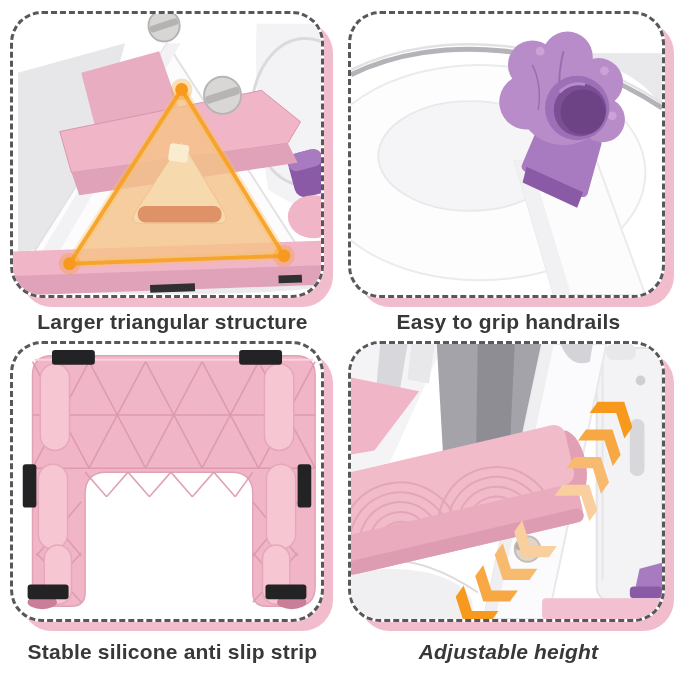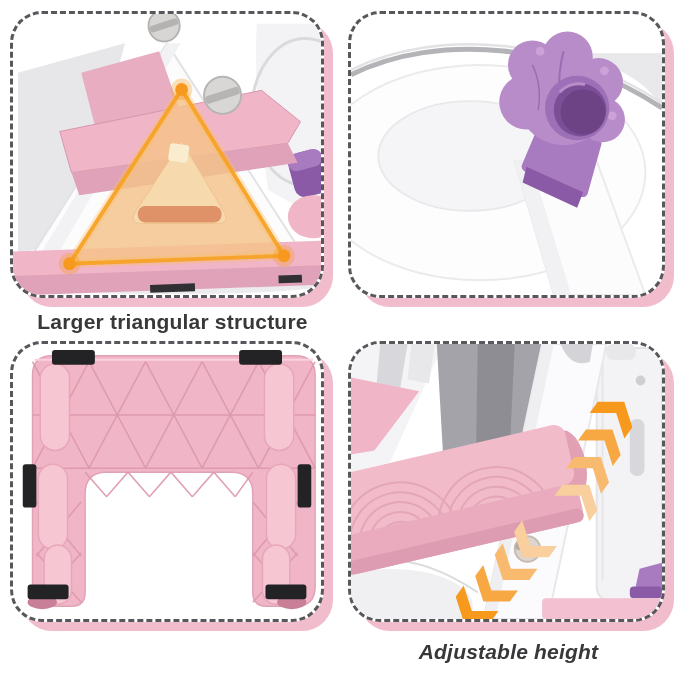--- a/index.html
+++ b/index.html
@@ -246,15 +246,17 @@
       <g>
         <use href="#chev" transform="translate(184 205) rotate(216)" fill="#f9cf9d"></use>
         <use href="#chev" transform="translate(164 228) rotate(216)" fill="#f8ba6e"></use>
         <use href="#chev" transform="translate(144 250) rotate(216)" fill="#f7a843"></use>
         <use href="#chev" transform="translate(124 271) rotate(216)" class="f-orange"></use>
       </g>
     </svg>
   </div>
 
   <div class="caption" id="c1">Larger triangular structure</div>
+  <div class="caption" id="c2">Easy to grip handrails</div>
+  <div class="caption" id="c3">Stable silicone anti slip strip</div>
   <div class="caption" id="c4">Adjustable height</div>
 
 </div>
 
 </body></html>

